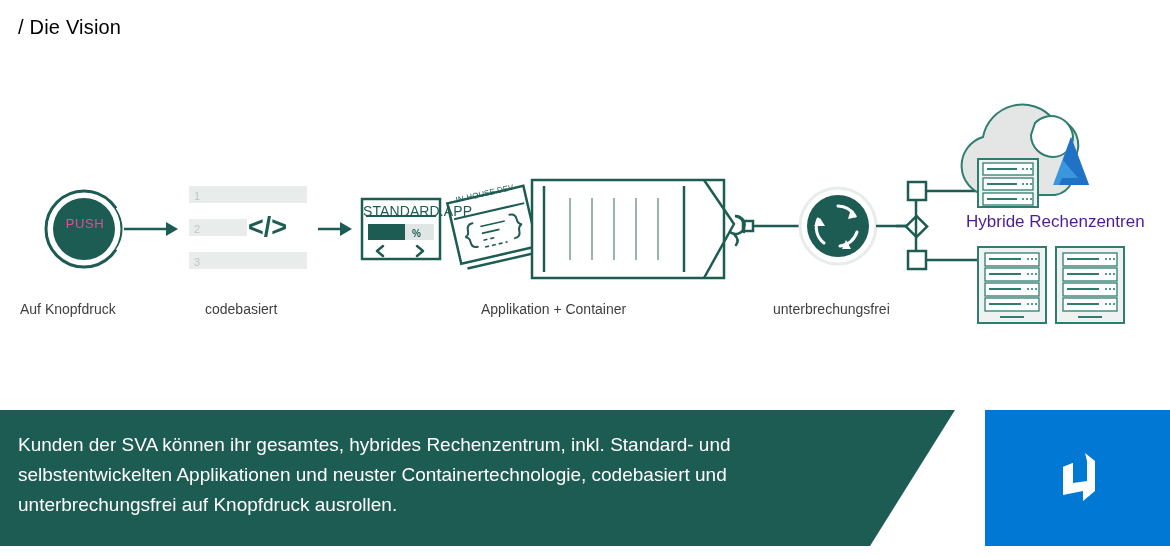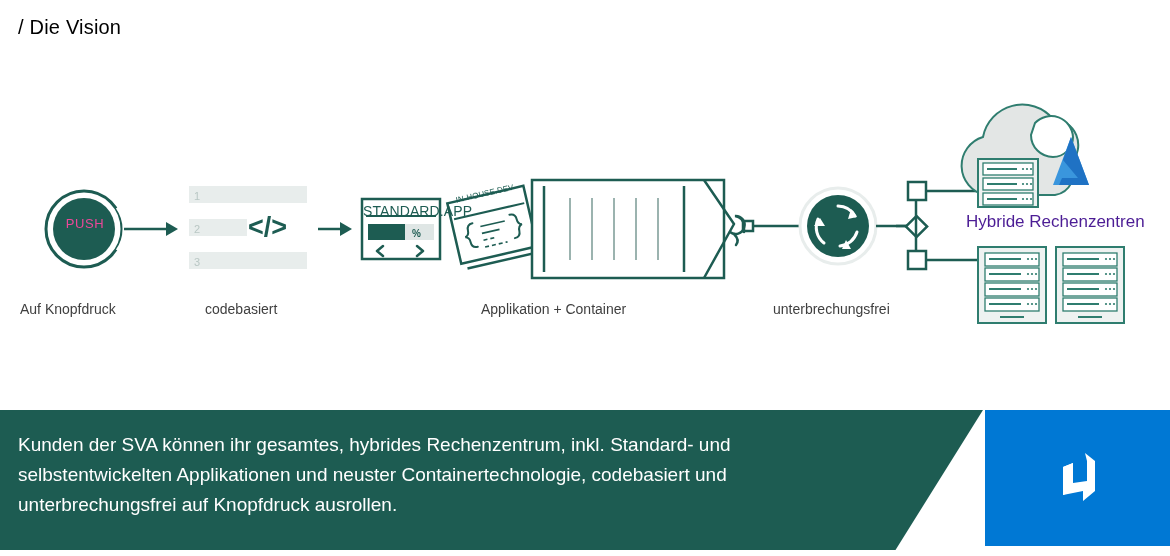--- a/index.html
+++ b/index.html
@@ -120,21 +120,20 @@
     font-family: "Liberation Sans", sans-serif;
   }
 
   
   #banner {
     position: absolute;
     left: 0;
     top: 410px;
     width: 955px;
     height: 136px;
-    padding-left: 28px;
   }
   #banner-shape {
     position: absolute;
     inset: 0;
   }
   #banner-text {
     position: absolute;
     left: 18px;
     top: 20px;
     width: 830px;

